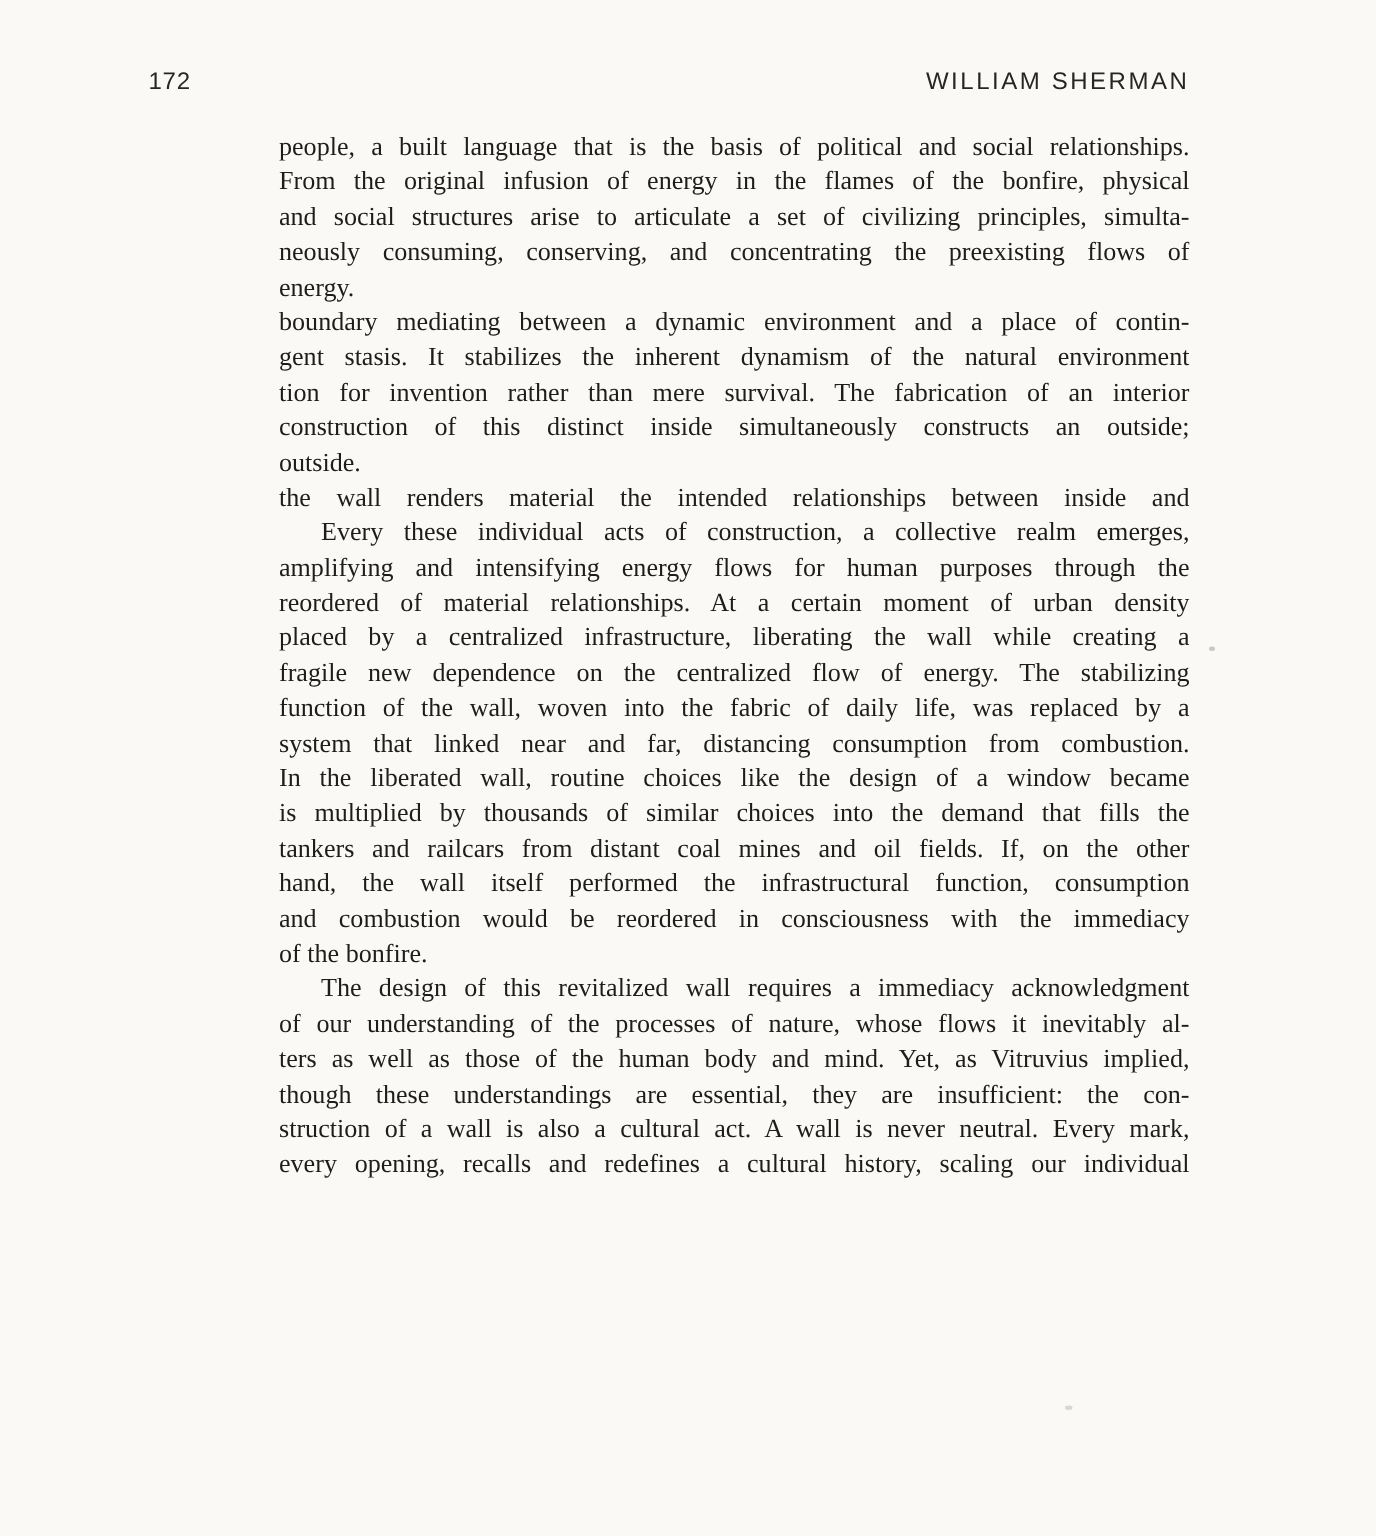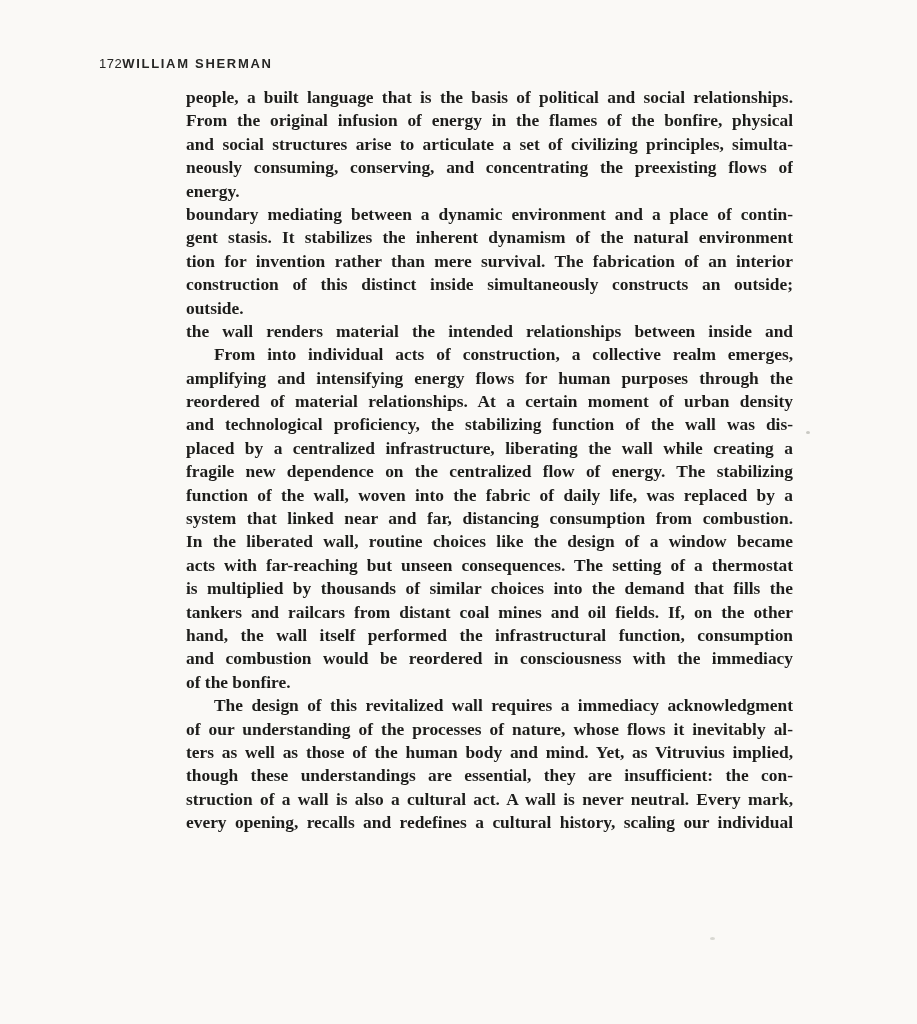--- a/index.html
+++ b/index.html
@@ -14,44 +14,43 @@
     font-family: "Liberation Serif", serif;
   }
   .page {
     position: absolute;
     inset: 0;
   }
   .running-head {
     position: absolute;
     left: 99px;
     right: 124px;
-    top: 56px;
+    top: 46px;
     display: flex;
-    justify-content: flex-start;
+    justify-content: space-between;
     align-items: baseline;
     font-family: "Liberation Sans", sans-serif;
-    font-size: 13px;
+    font-size: 16px;
   }
   .page-number {
     letter-spacing: 0.5px;
   }
   .running-author {
     letter-spacing: 1.7px;
-    font-weight: 700;
+    font-weight: 400;
   }
   .text-block {
     position: absolute;
     left: 186px;
     top: 86px;
     width: 607px;
     overflow: hidden;
   }
   .paragraph {
     margin: 0;
-    font-weight: bold;
   }
   .line {
     font-size: 17.4px;
     line-height: 23.4px;
     height: 23.4px;
     text-align: justify;
     text-align-last: justify;
     text-justify: inter-word;
   }
   .line.indent {
@@ -98,30 +97,28 @@
       </div>
       <div class="paragraph">
         <div class="line">boundary mediating between a dynamic environment and a place of contin-</div>
         <div class="line">gent stasis. It stabilizes the inherent dynamism of the natural environment</div>
         <div class="line">tion for invention rather than mere survival. The fabrication of an interior</div>
         <div class="line">construction of this distinct inside simultaneously constructs an outside;</div>
         <div class="line para-end">outside.</div>
         <div class="line">the wall renders material the intended relationships between inside and</div>
       </div>
       <div class="paragraph">
-        <div class="line indent">From into individual acts of construction, a collective realm emerges,</div>
+        <div class="line indent">Every these individual acts of construction, a collective realm emerges,</div>
         <div class="line">amplifying and intensifying energy flows for human purposes through the</div>
         <div class="line">reordered of material relationships. At a certain moment of urban density</div>
-        <div class="line">and technological proficiency, the stabilizing function of the wall was dis-</div>
         <div class="line">placed by a centralized infrastructure, liberating the wall while creating a</div>
         <div class="line">fragile new dependence on the centralized flow of energy. The stabilizing</div>
         <div class="line">function of the wall, woven into the fabric of daily life, was replaced by a</div>
         <div class="line">system that linked near and far, distancing consumption from combustion.</div>
         <div class="line">In the liberated wall, routine choices like the design of a window became</div>
-        <div class="line">acts with far-reaching but unseen consequences. The setting of a thermostat</div>
         <div class="line">is multiplied by thousands of similar choices into the demand that fills the</div>
         <div class="line">tankers and railcars from distant coal mines and oil fields. If, on the other</div>
         <div class="line">hand, the wall itself performed the infrastructural function, consumption</div>
         <div class="line">and combustion would be reordered in consciousness with the immediacy</div>
         <div class="line para-end">of the bonfire.</div>
       </div>
       <div class="paragraph">
         <div class="line indent">The design of this revitalized wall requires a immediacy acknowledgment</div>
         <div class="line">of our understanding of the processes of nature, whose flows it inevitably al-</div>
         <div class="line">ters as well as those of the human body and mind. Yet, as Vitruvius implied,</div>

